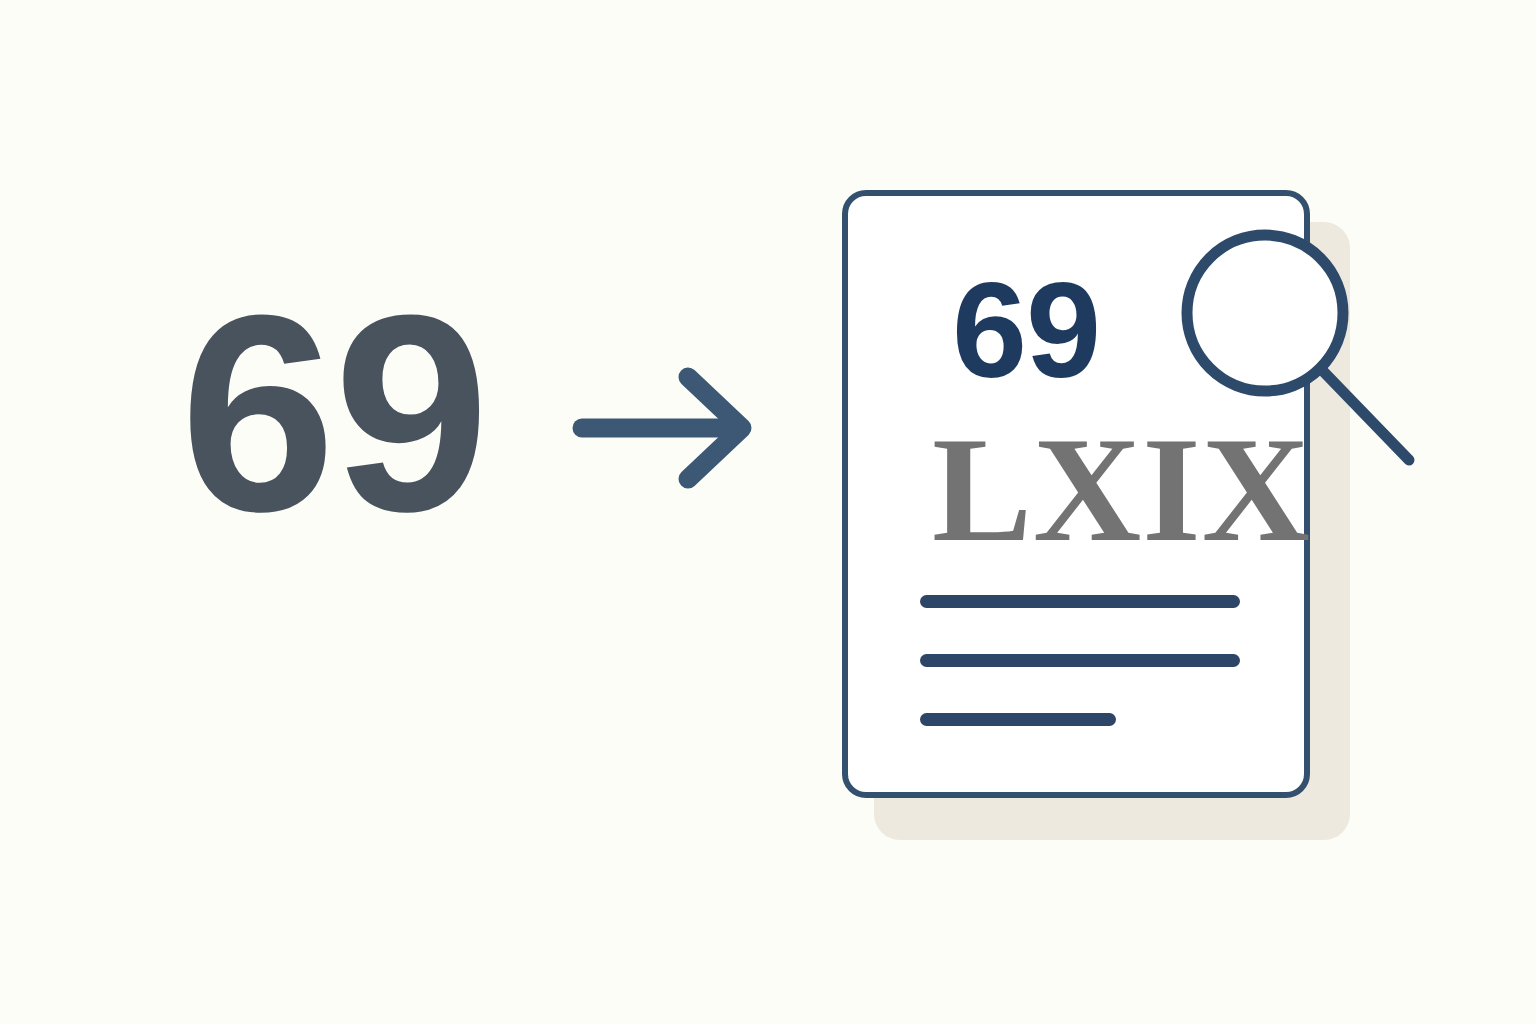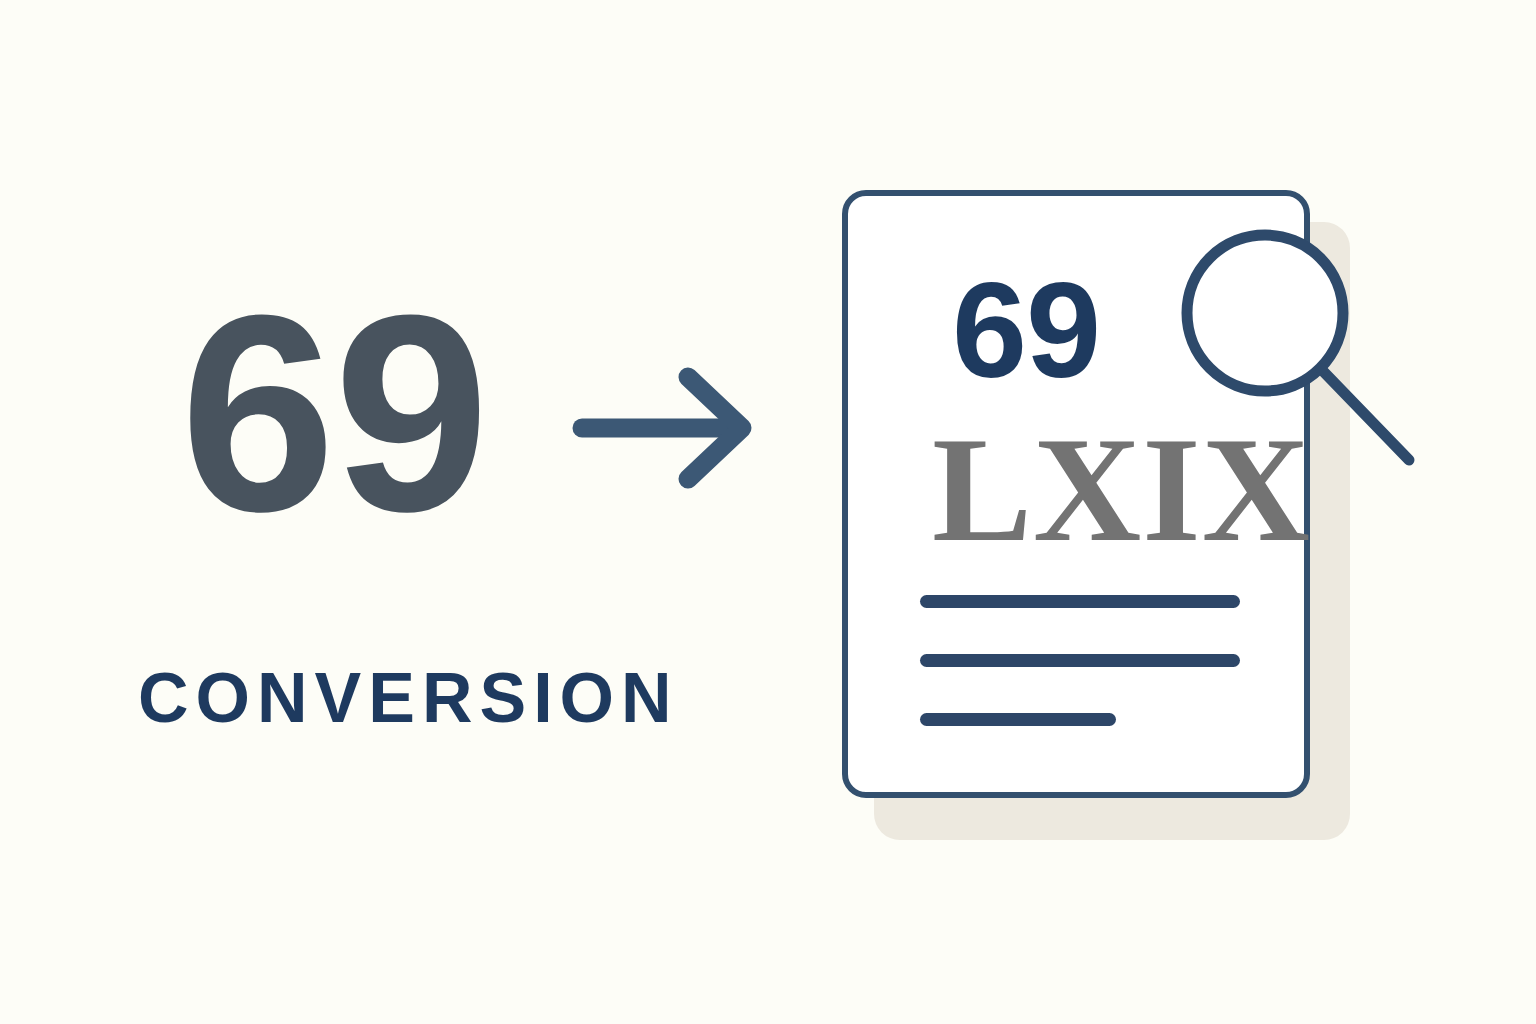--- a/index.html
+++ b/index.html
@@ -153,21 +153,20 @@
 
   <div class="big-number">69</div>
 
   <svg class="arrow-svg" viewBox="0 0 210 150" xmlns="http://www.w3.org/2000/svg">
     <g fill="none" stroke="#3C5875" stroke-width="19" stroke-linecap="round" stroke-linejoin="round">
       <line x1="22" y1="73" x2="178" y2="73"></line>
       <polyline points="128,22 182,73 128,124"></polyline>
     </g>
   </svg>
 
-  <div class="conversion-label">CONVERSION</div>
 
   <div class="doc-shadow"></div>
   <div class="doc-card"></div>
 
   <div class="doc-number">69</div>
 
   <div class="doc-roman">LXIX</div>
 
   <div class="doc-lines">
     <div class="doc-line l1"></div>

